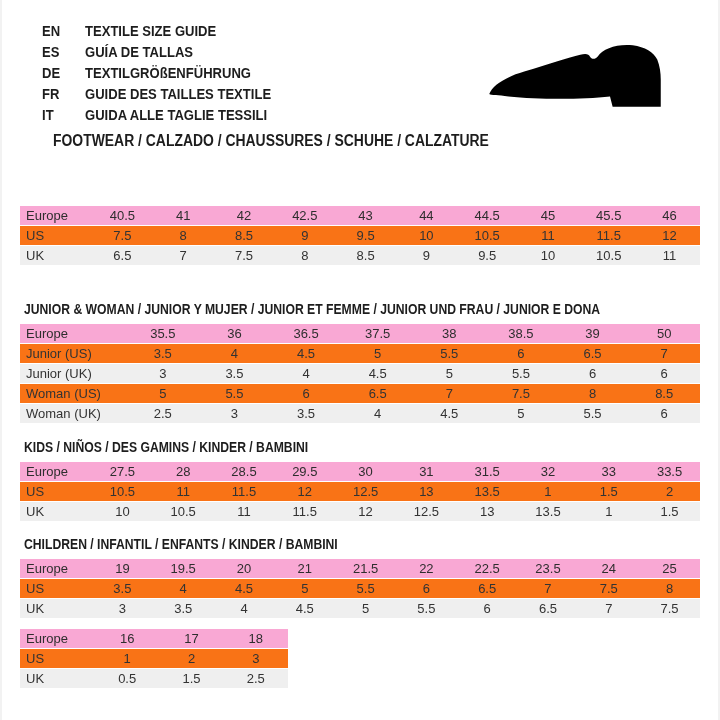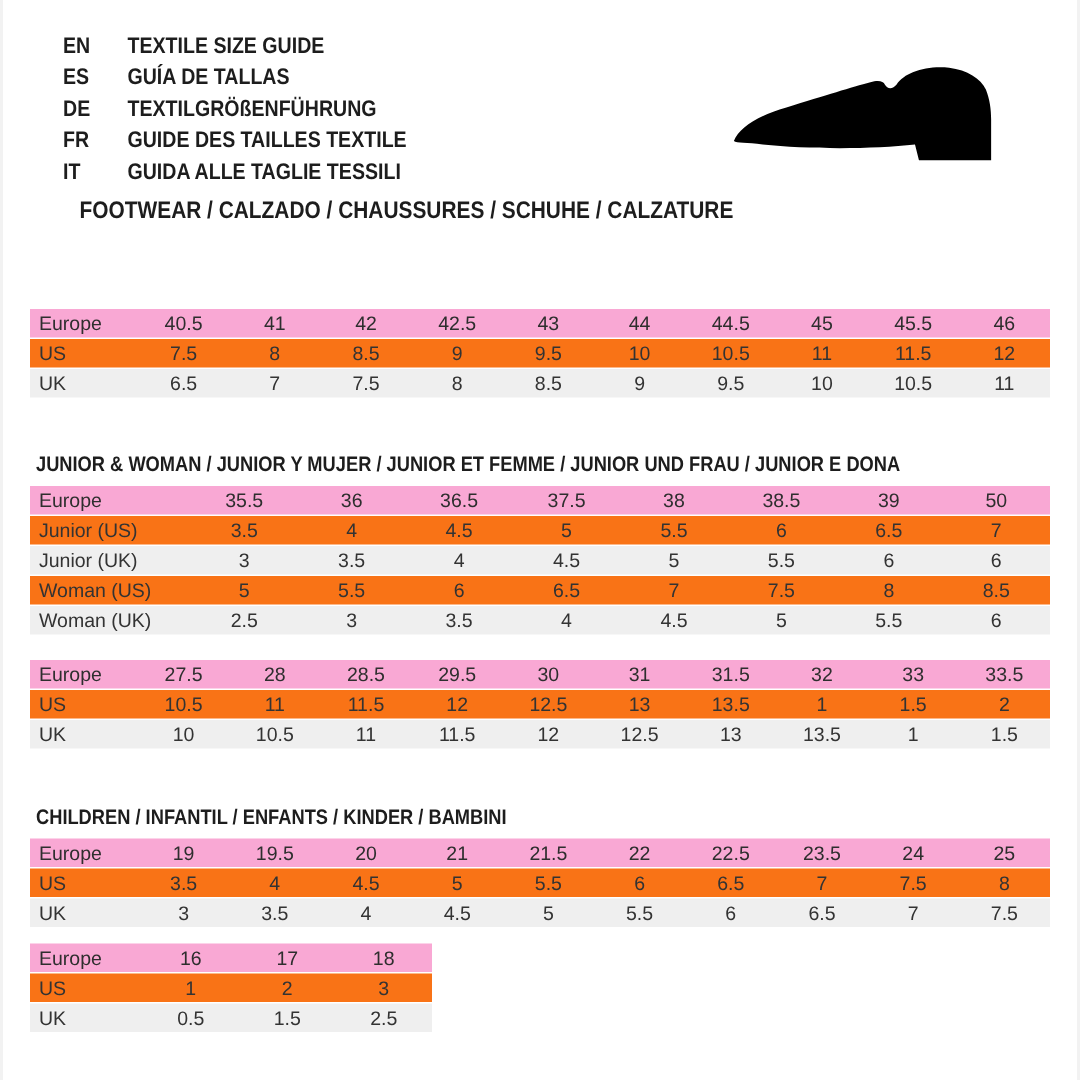--- a/index.html
+++ b/index.html
@@ -203,20 +203,21 @@
           <div class="t-cell">4</div>
           <div class="t-cell">4.5</div>
           <div class="t-cell">5</div>
           <div class="t-cell">5.5</div>
           <div class="t-cell">6</div>
         </div>
       </div>
   </div>
 
   <div class="section sec-kids">
+    <div class="sec-title"><span class="cond">KIDS / NIÑOS / DES GAMINS / KINDER / BAMBINI</span></div>
     <div class="size-table table-kids">
         <div class="t-row head">
           <div class="t-label">Europe</div>
           <div class="t-cell">27.5</div>
           <div class="t-cell">28</div>
           <div class="t-cell">28.5</div>
           <div class="t-cell">29.5</div>
           <div class="t-cell">30</div>
           <div class="t-cell">31</div>
           <div class="t-cell">31.5</div>

